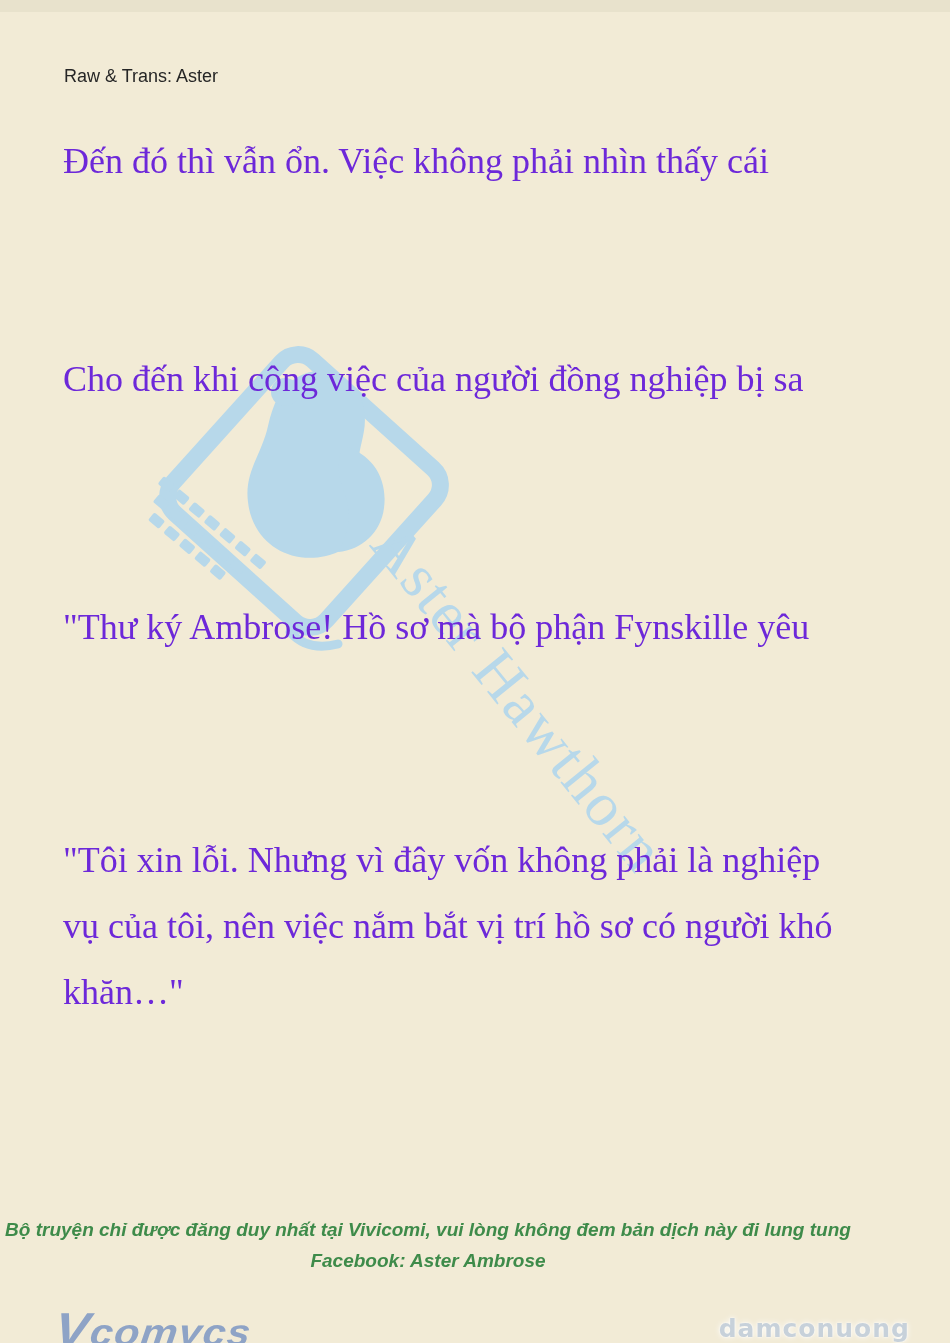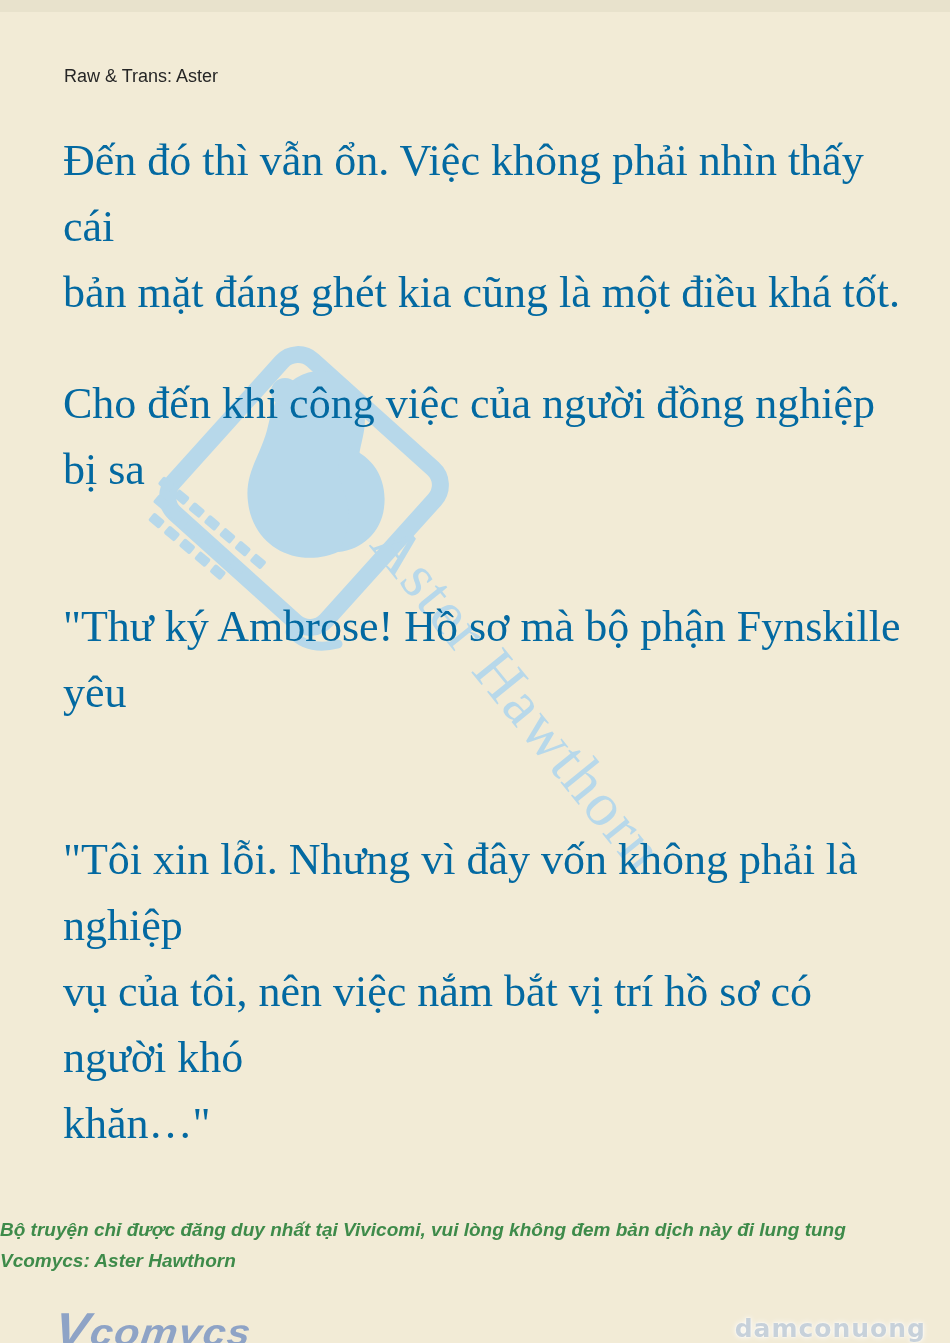--- a/index.html
+++ b/index.html
@@ -42,35 +42,36 @@
     color: #b7d8ea;
     white-space: nowrap;
     transform: rotate(51deg);
     transform-origin: left top;
   }
   
   .para {
     position: absolute;
     left: 63px;
     width: 840px;
-    font-size: 44px;
+    font-size: 36px;
     line-height: 66px;
-    color: #0369a1;
+    color: #6d28d9;
     z-index: 2;
   }
   .p1 { top: 116px; }
-  .p2 { top: 359px; }
+  .p2 { top: 334px; }
   .p3 { top: 582px; }
   .p4 { top: 815px; }
   
   .footer-notice {
     position: absolute;
     top: 1202px;
     left: 0;
     width: 856px;
+    text-align: center;
     font-family: "Liberation Sans", sans-serif;
     font-style: italic;
     font-weight: bold;
     font-size: 19px;
     line-height: 31px;
     color: #3e8b4a;
     z-index: 2;
   }
   .site-logo {
     position: absolute;
@@ -82,21 +83,21 @@
     font-size: 37px;
     letter-spacing: 1px;
     color: #8ea3c6;
     transform: scaleX(1.12) skewX(-6deg);
     transform-origin: left bottom;
     z-index: 2;
   }
   .site-logo::first-letter { font-size: 46px; }
   .site-tag {
     position: absolute;
-    right: 24px;
+    right: 40px;
     top: 1302px;
     font-family: "DejaVu Sans", sans-serif;
     font-weight: bold;
     font-size: 25px;
     letter-spacing: 1px;
     color: #c7d1da;
     text-shadow: 0 0 6px #ffffff, 0 0 2px #ffffff;
     z-index: 2;
   }
 </style>
@@ -154,39 +155,38 @@
       </g>
 
       <path d="M142 306 q18 20 48 12" fill="none" stroke-width="9" stroke-linecap="round"></path>
     </g>
   </svg>
 
   <div class="wm-text">Aster Hawthorn</div>
 
   <div class="para p1">
     <div>Đến đó thì vẫn ổn. Việc không phải nhìn thấy cái</div>
-    <div>bản mặt đáng ghét kia cũng là một điều khá tốt.</div>
   </div>
 
   <div class="para p2">
     <div>Cho đến khi công việc của người đồng nghiệp bị sa</div>
   </div>
 
   <div class="para p3">
     <div>"Thư ký Ambrose! Hồ sơ mà bộ phận Fynskille yêu</div>
   </div>
 
   <div class="para p4">
     <div>"Tôi xin lỗi. Nhưng vì đây vốn không phải là nghiệp</div>
     <div>vụ của tôi, nên việc nắm bắt vị trí hồ sơ có người khó</div>
     <div>khăn…"</div>
   </div>
 
   <div class="footer-notice">
     <div>Bộ truyện chỉ được đăng duy nhất tại Vivicomi, vui lòng không đem bản dịch này đi lung tung</div>
-    <div>Vcomycs: Aster Hawthorn</div>
+    <div>Facebook: Aster Ambrose</div>
   </div>
 
   <div class="site-logo">Vcomycs</div>
 
   <div class="site-tag">damconuong</div>
 
 </div>
 
 </body></html>

